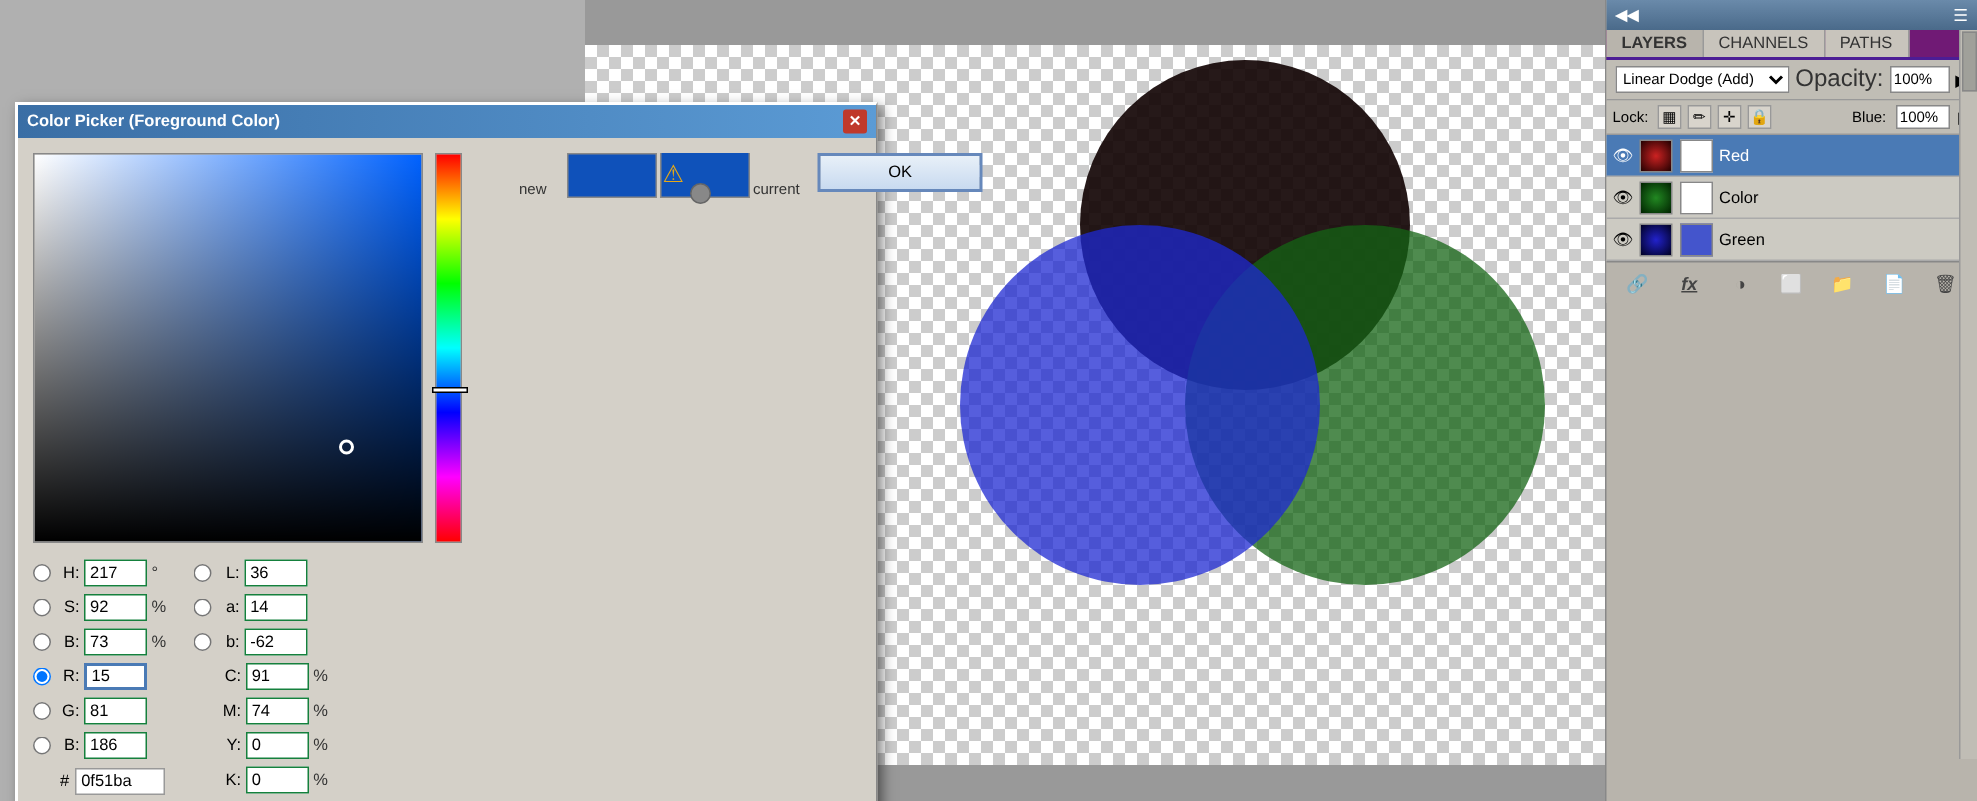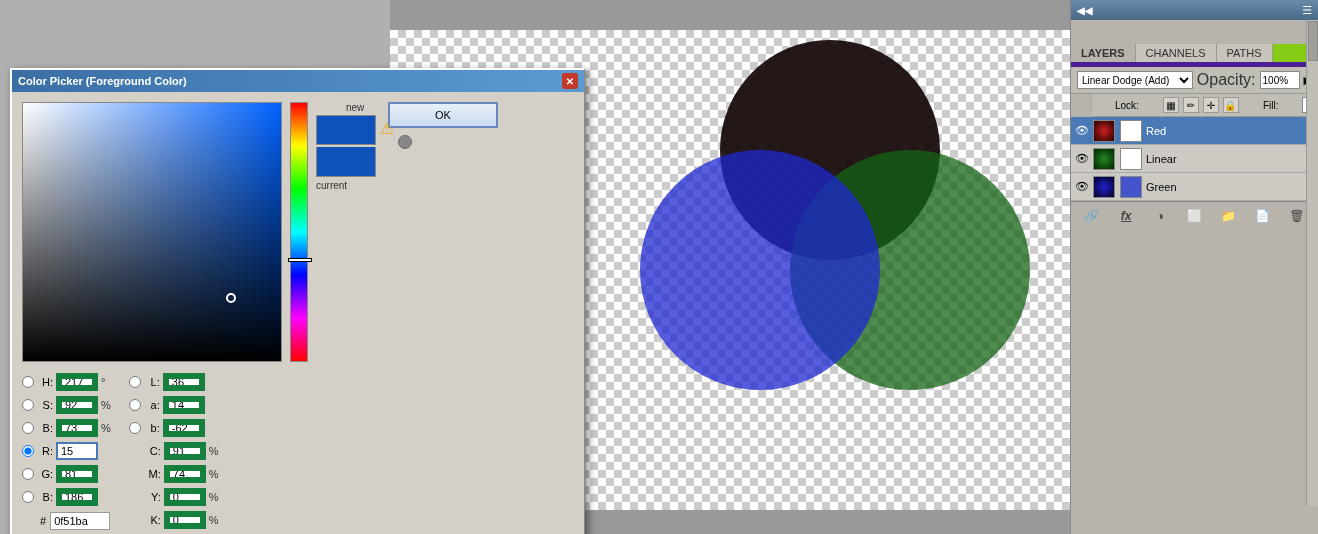--- a/index.html
+++ b/index.html
@@ -260,21 +260,21 @@
 
     .radio-label {
       width: 16px;
       text-align: right;
       font-size: 11px;
     }
 
     .value-input {
       width: 42px;
       height: 18px;
-      border: 6px solid #15803d;
+      border: 1px solid #15803d;
       background: white;
       padding: 1px 3px;
       font-size: 11px;
     }
 
     .unit-label {
       font-size: 11px;
       color: #333;
     }
 
@@ -320,23 +320,22 @@
     }
 
     .panel-title-text {
       color: white;
       font-size: 10px;
       font-weight: bold;
     }
 
     .panel-tabs {
       display: flex;
-      background: #84cc16;
-      border-bottom: 5px solid #4c1d95;
-      margin-top: 24px;
+      background: #701a75;
+      border-bottom: 2px solid #4c1d95;
     }
 
     .panel-tab {
       padding: 3px 10px;
       font-size: 11px;
       cursor: pointer;
       border-right: 1px solid #999;
       background: #c8c4bc;
       color: #333;
     }
@@ -373,26 +372,25 @@
       height: 18px;
       border: 1px solid #888;
       background: white;
       font-size: 10px;
       padding: 1px 2px;
     }
 
     .lock-row {
       display: flex;
       align-items: center;
-      gap: 24px;
-      padding: 3px 22px;
+      gap: 6px;
+      padding: 3px 4px;
       background: #c0bdb5;
       border-bottom: 1px solid #999;
       font-size: 10px;
-      margin-left: 22px;
     }
 
     .lock-icons {
       display: flex;
       gap: 4px;
     }
 
     .lock-icon-btn {
       width: 16px;
       height: 16px;
@@ -551,21 +549,21 @@
 
       <div class="color-spectrum">
         <div class="spectrum-cursor"></div>
       </div>
 
       <div class="hue-slider-container">
         <div class="hue-slider-track"></div>
         <div class="hue-slider-thumb"></div>
       </div>
 
-      <div style="display:flex;flex-direction:column;align-items:flex-start;gap:2px;margin-top:0px;">
+      <div style="display:flex;flex-direction:row;align-items:flex-end;gap:2px;margin-top:0px;">
         <div class="swatch-labels">
           <span style="font-size:10px;margin-left:30px;">new</span>
         </div>
         <div style="position:relative;width:60px;">
           <div class="swatch-new"></div>
           <div style="position:absolute;right:-18px;top:4px;font-size:16px;color:#e6a817;">⚠</div>
           <div style="position:absolute;right:-36px;top:20px;width:14px;height:14px;background:#888;border:1px solid #666;border-radius:50%;display:flex;align-items:center;justify-content:center;"></div>
         </div>
         <div class="swatch-current"></div>
         <div style="font-size:10px;color:#333;margin-top:1px;">current</div>
@@ -679,39 +677,39 @@
     <span style="font-size:11px;cursor:pointer;">▶</span>
   </div>
   <div class="lock-row">
     <span>Lock:</span>
     <div class="lock-icons">
       <div class="lock-icon-btn">▦</div>
       <div class="lock-icon-btn">✏</div>
       <div class="lock-icon-btn">✛</div>
       <div class="lock-icon-btn">🔒</div>
     </div>
-    <span class="fill-label">Fill:</span>
+    <span class="fill-label">Blue:</span>
     <input class="fill-input" type="text" value="100%" style="">
     <span style="font-size:11px;cursor:pointer;">▶</span>
   </div>
 
   <div class="layer-list">
 
     <div class="layer-item selected">
       <div class="layer-eye">👁</div>
       <div class="layer-thumb layer-thumb-red"></div>
       <div class="layer-mask-thumb" style="background:white;"></div>
       <span class="layer-name">Red</span>
     </div>
 
     <div class="layer-item">
       <div class="layer-eye">👁</div>
       <div class="layer-thumb layer-thumb-green"></div>
       <div class="layer-mask-thumb" style="background:white;"></div>
-      <span class="layer-name">Linear</span>
+      <span class="layer-name">Color</span>
     </div>
 
     <div class="layer-item">
       <div class="layer-eye">👁</div>
       <div class="layer-thumb layer-thumb-blue"></div>
       <div class="layer-mask-thumb" style="background:#4455cc;"></div>
       <span class="layer-name">Green</span>
     </div>
   </div>
 

